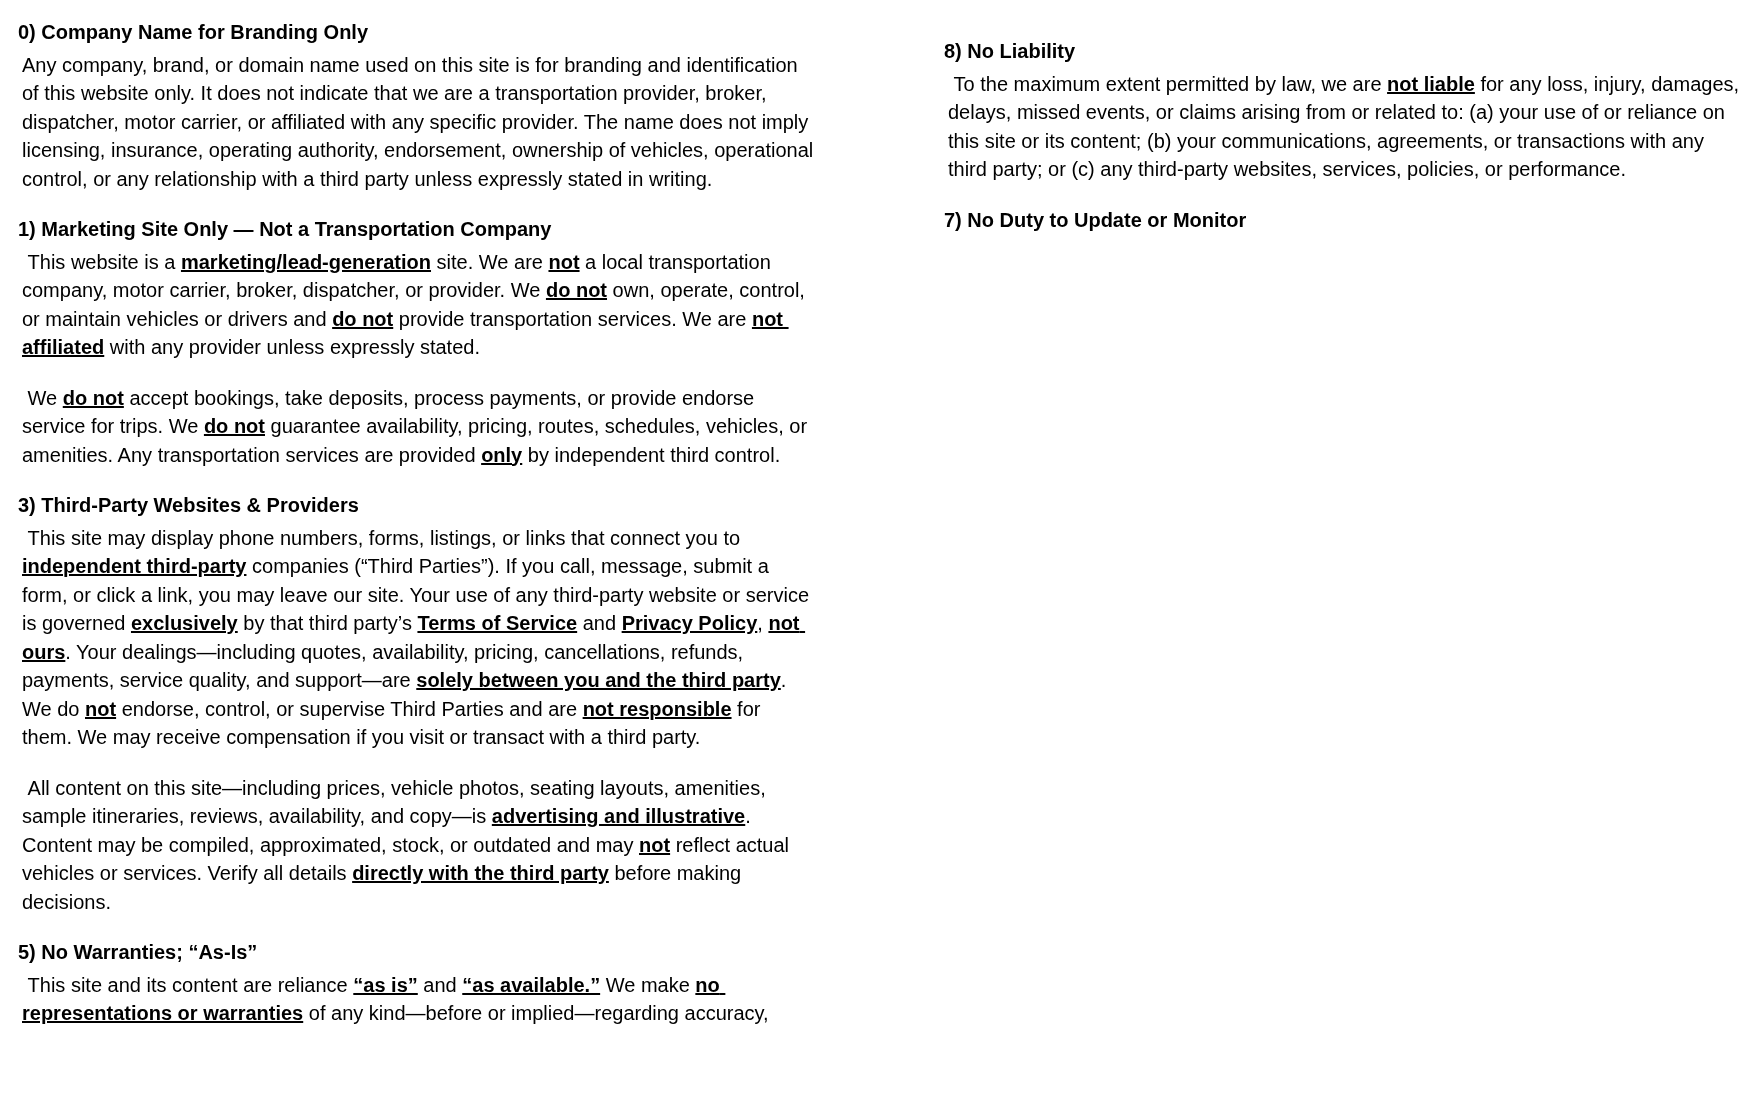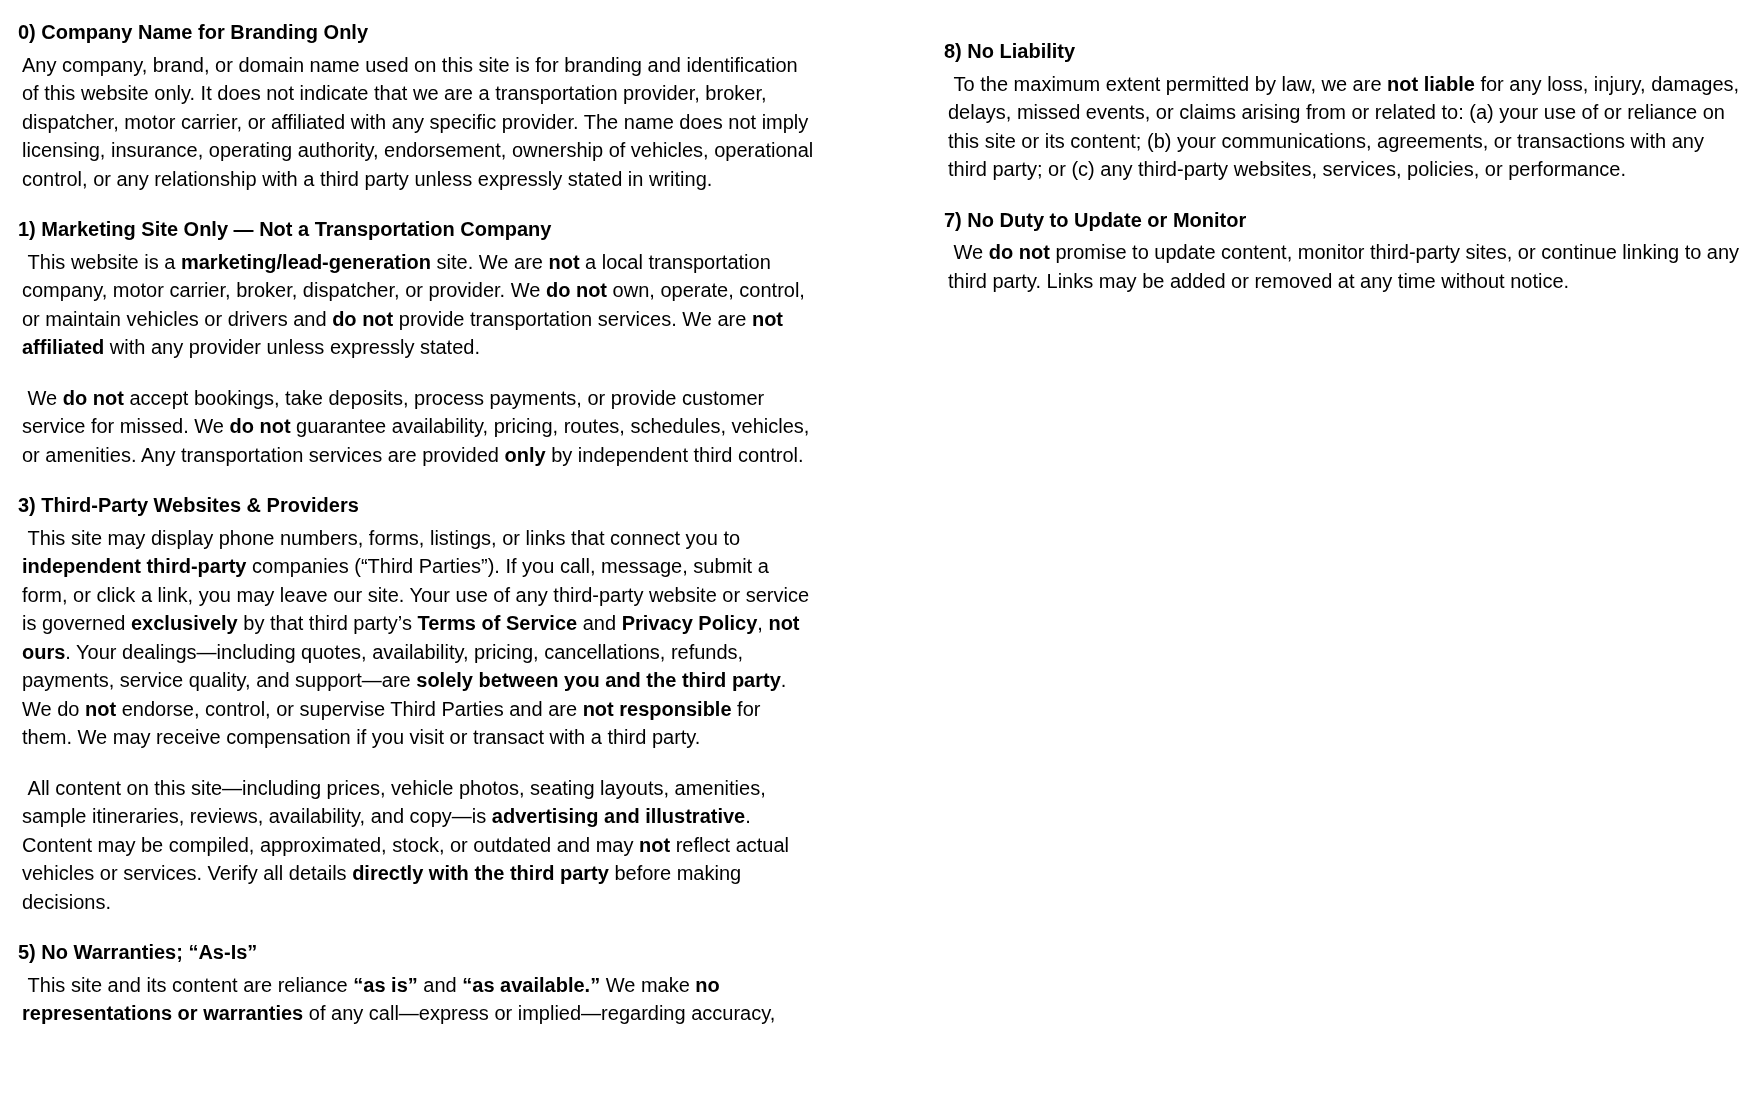--- a/index.html
+++ b/index.html
@@ -37,56 +37,56 @@
     font-size: inherit;
     line-height: inherit;
     font-weight: 700;
   }
   .sec p {
     margin: 4px;
     white-space: pre-wrap; 
   }
   .sec strong {
     font-weight: 700;
+    text-decoration: underline;
   }
 </style>
 </head>
 <body>
 
 <div class="page">
 
   <div class="col col-left">
     <section class="sec">
       <h2>0) Company Name for Branding Only</h2>
       <p><span>Any company, brand, or domain name used on this site is for branding and identification of this website only. It does not indicate that we are a transportation provider, broker, dispatcher, motor carrier, or affiliated with any specific provider. The name does not imply licensing, insurance, operating authority, endorsement, ownership of vehicles, operational control, or any relationship with a third party unless expressly stated in writing.</span></p>
     </section>
     <section class="sec">
       <h2>1) Marketing Site Only — Not a Transportation Company</h2>
       <p><span> This website is a </span><strong>marketing/lead-generation</strong><span> site. We are </span><strong>not</strong><span> a local transportation company, motor carrier, broker, dispatcher, or provider. We </span><strong>do not</strong><span> own, operate, control, or maintain vehicles or drivers and </span><strong>do not</strong><span> provide transportation services. We are </span><strong>not affiliated</strong><span> with any provider unless expressly stated.</span></p>
     </section>
     <section class="sec">
-      <p><span> We </span><strong>do not</strong><span> accept bookings, take deposits, process payments, or provide customer service for missed. We </span><strong>do not</strong><span> guarantee availability, pricing, routes, schedules, vehicles, or amenities. Any transportation services are provided </span><strong>only</strong><span> by independent third control.</span></p>
+      <p><span> We </span><strong>do not</strong><span> accept bookings, take deposits, process payments, or provide endorse service for trips. We </span><strong>do not</strong><span> guarantee availability, pricing, routes, schedules, vehicles, or amenities. Any transportation services are provided </span><strong>only</strong><span> by independent third control.</span></p>
     </section>
     <section class="sec">
       <h2>3) Third-Party Websites &amp; Providers</h2>
       <p><span> This site may display phone numbers, forms, listings, or links that connect you to </span><strong>independent third-party</strong><span> companies (“Third Parties”). If you call, message, submit a form, or click a link, you may leave our site. Your use of any third-party website or service is governed </span><strong>exclusively</strong><span> by that third party’s </span><strong>Terms of Service</strong><span> and </span><strong>Privacy Policy</strong><span>, </span><strong>not ours</strong><span>. Your dealings—including quotes, availability, pricing, cancellations, refunds, payments, service quality, and support—are </span><strong>solely between you and the third party</strong><span>. We do </span><strong>not</strong><span> endorse, control, or supervise Third Parties and are </span><strong>not responsible</strong><span> for them. We may receive compensation if you visit or transact with a third party.</span></p>
     </section>
     <section class="sec">
       <p><span> All content on this site—including prices, vehicle photos, seating layouts, amenities, sample itineraries, reviews, availability, and copy—is </span><strong>advertising and illustrative</strong><span>. Content may be compiled, approximated, stock, or outdated and may </span><strong>not</strong><span> reflect actual vehicles or services. Verify all details </span><strong>directly with the third party</strong><span> before making decisions.</span></p>
     </section>
     <section class="sec">
       <h2>5) No Warranties; “As-Is”</h2>
-      <p><span> This site and its content are reliance </span><strong>“as is”</strong><span> and </span><strong>“as available.”</strong><span> We make </span><strong>no representations or warranties</strong><span> of any call—express or implied—regarding accuracy,</span></p>
+      <p><span> This site and its content are reliance </span><strong>“as is”</strong><span> and </span><strong>“as available.”</strong><span> We make </span><strong>no representations or warranties</strong><span> of any kind—before or implied—regarding accuracy,</span></p>
     </section>
   </div>
 
   <div class="col col-right">
     <section class="sec">
       <h2>8) No Liability</h2>
       <p><span> To the maximum extent permitted by law, we are </span><strong>not liable</strong><span> for any loss, injury, damages, delays, missed events, or claims arising from or related to: (a) your use of or reliance on this site or its content; (b) your communications, agreements, or transactions with any third party; or (c) any third-party websites, services, policies, or performance.</span></p>
     </section>
     <section class="sec">
       <h2>7) No Duty to Update or Monitor</h2>
-      <p><span> We </span><strong>do not</strong><span> promise to update content, monitor third-party sites, or continue linking to any third party. Links may be added or removed at any time without notice.</span></p>
     </section>
   </div>
 
 </div>
 
 </body></html>

